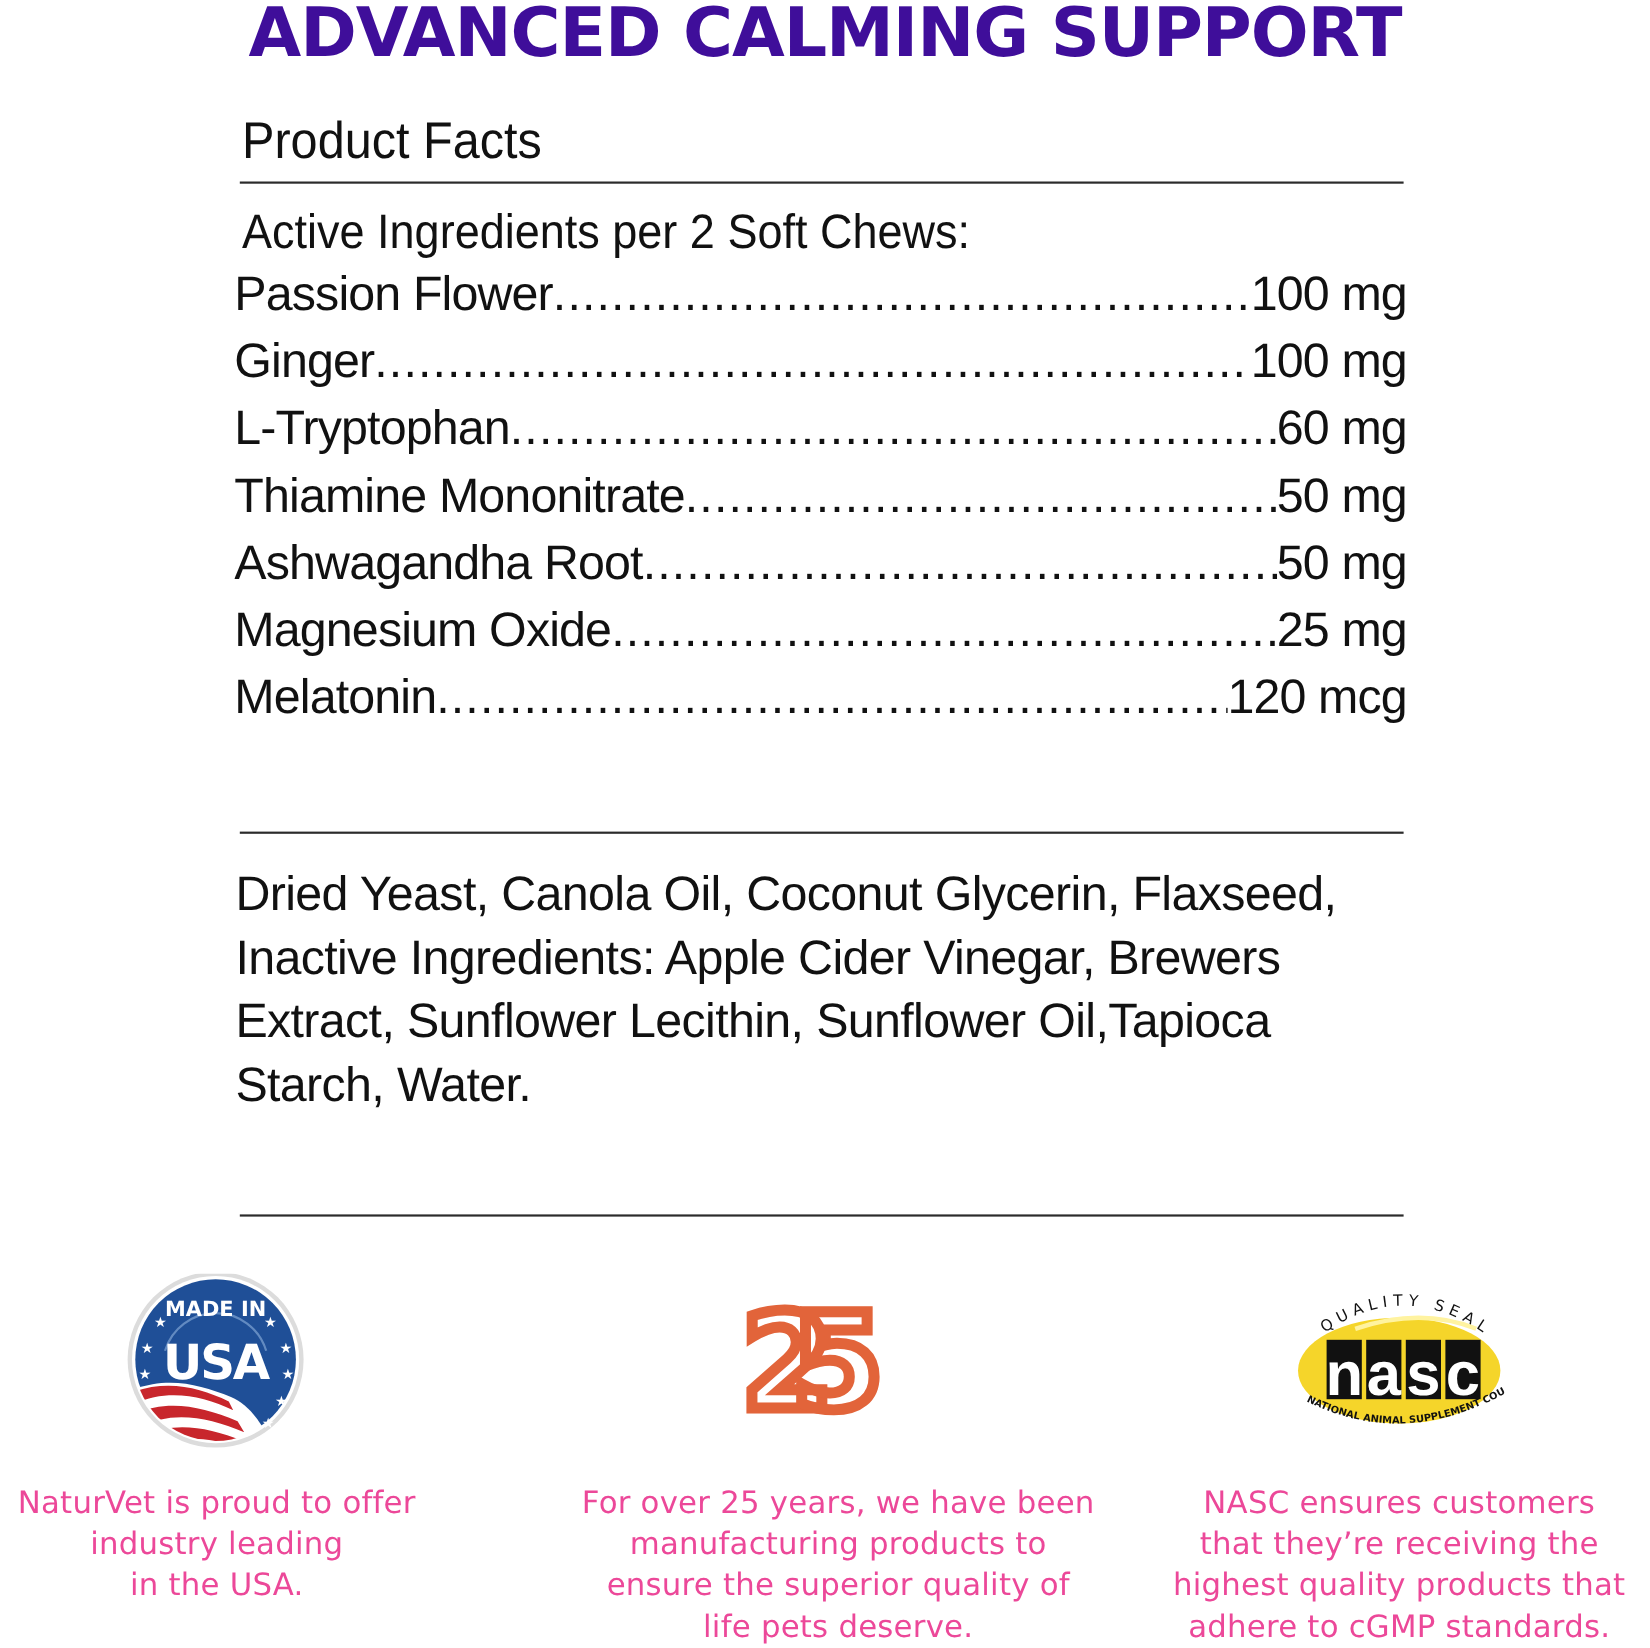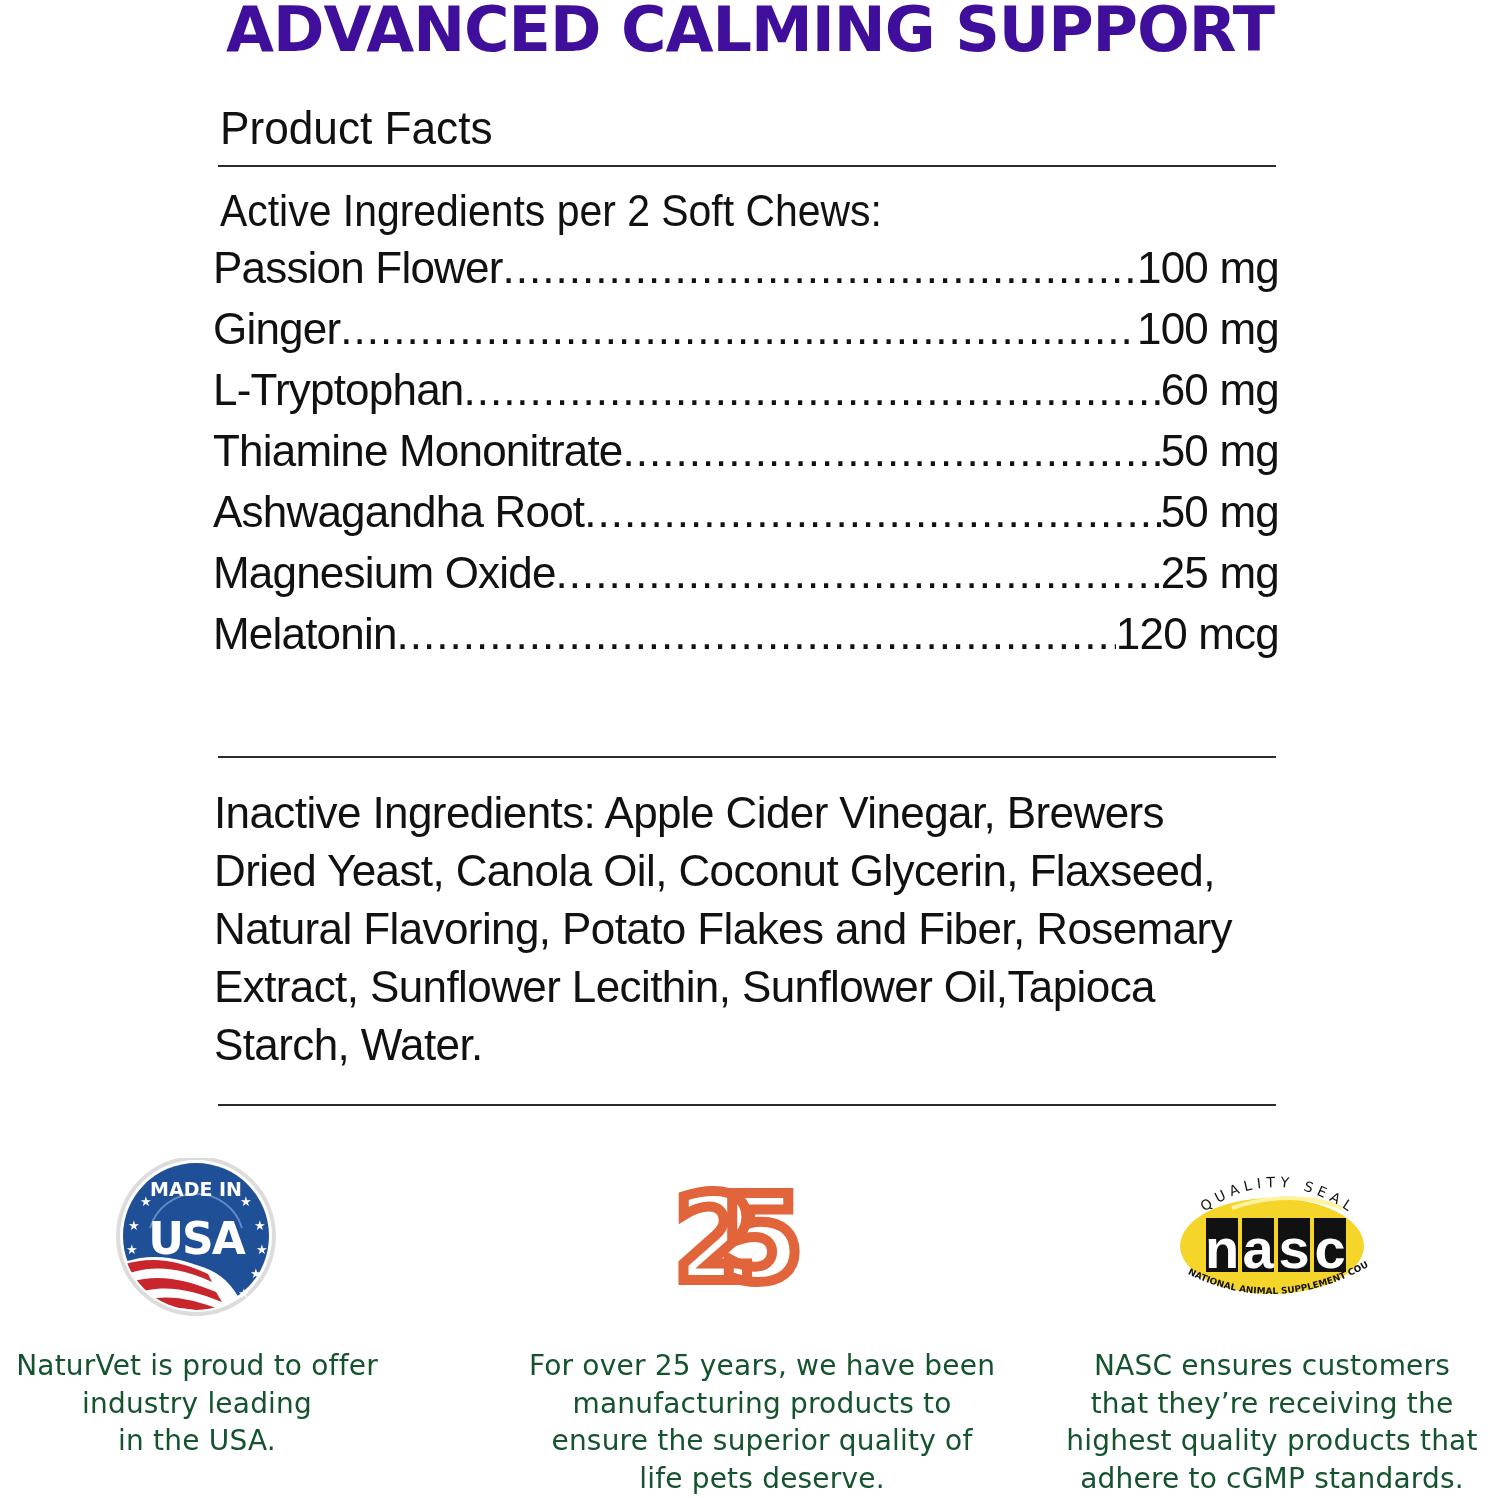--- a/index.html
+++ b/index.html
@@ -126,21 +126,21 @@
       top: 1347px;
       left: 0;
       width: 1500px;
     }
     .caption {
       position: absolute;
       text-align: center;
       font-family: "DejaVu Sans", "Liberation Sans", sans-serif;
       font-size: 28px;
       line-height: 37.5px;
-      color: #14532d;
+      color: #ec4899;
       letter-spacing: 0.2px;
     }
     .caption span { display: block; white-space: nowrap; }
     .caption-1 { left: 0px; width: 394px; }
     .caption-2 { left: 512px; width: 500px; }
     .caption-3 { left: 1042px; width: 460px; }
   </style>
 </head>
 <body>
 
@@ -185,23 +185,22 @@
   <div class="ing-row">
     <span class="ing-name">Melatonin</span>
     <span class="ing-dots"></span>
     <span class="ing-amount">120 mcg</span>
   </div>
 </div>
 
 <div class="rule r2"></div>
 
 <div class="inactive">
+  <span class="inactive-line">Dried Yeast, Canola Oil, Coconut Glycerin, Flaxseed,</span>
   <span class="inactive-line">Inactive Ingredients: Apple Cider Vinegar, Brewers</span>
-  <span class="inactive-line">Dried Yeast, Canola Oil, Coconut Glycerin, Flaxseed,</span>
-  <span class="inactive-line">Natural Flavoring, Potato Flakes and Fiber, Rosemary</span>
   <span class="inactive-line">Extract, Sunflower Lecithin, Sunflower Oil,Tapioca</span>
   <span class="inactive-line">Starch, Water.</span>
 </div>
 
 <div class="rule r3"></div>
 
 <div class="badges">
 
   <div class="badge badge-usa">
     <svg width="172" height="160" viewBox="0 0 172 160">

